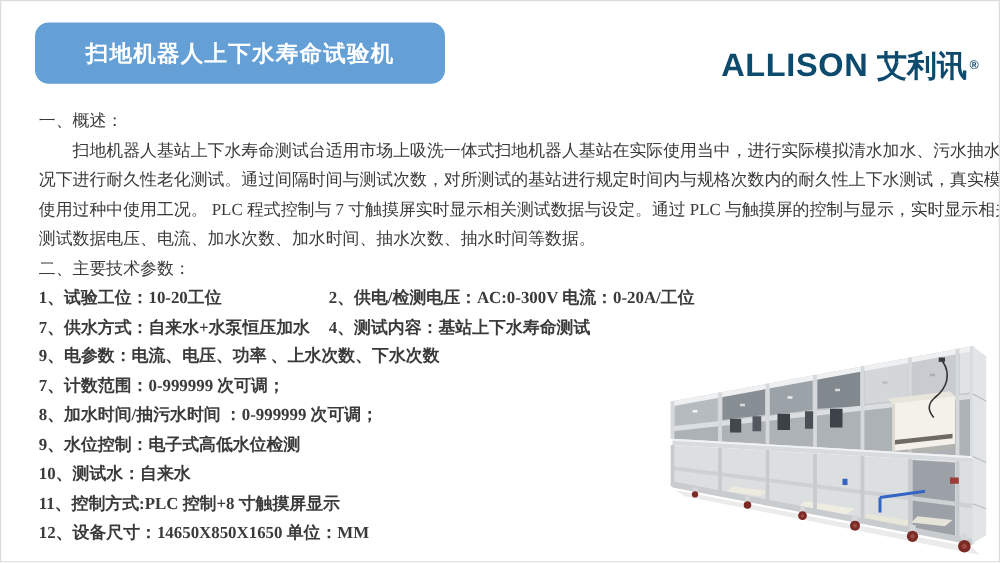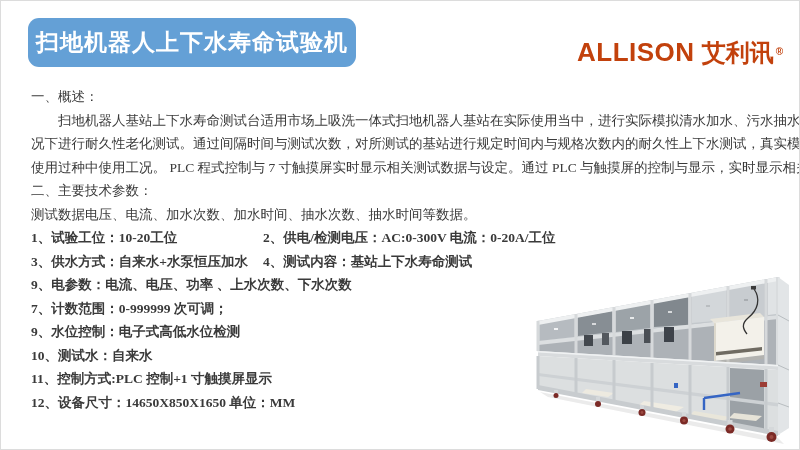--- a/index.html
+++ b/index.html
@@ -7,24 +7,24 @@
     position:relative;width:800px;height:450px;background:#ffffff;overflow:hidden;
     font-family:"Liberation Serif","DejaVu Serif",serif;color:#3a3a3a;
     border:1px solid #dcdcdc;box-sizing:border-box;
   }
   .banner{
     position:absolute;left:27px;top:17px;width:328px;height:49px;
     background:#64a0d6;border-radius:11px;
     display:flex;align-items:center;justify-content:center;
   }
   .banner .title{
-    color:#ffffff;font-size:23px;font-weight:bold;letter-spacing:1px;white-space:nowrap;
+    color:#ffffff;font-size:18px;font-weight:bold;letter-spacing:1px;white-space:nowrap;
   }
   .logo{
-    position:absolute;top:36px;right:16px;color:#c2410c;white-space:nowrap;
+    position:absolute;top:36px;right:16px;color:#0c4a6e;white-space:nowrap;
     font-family:"Liberation Sans","DejaVu Sans",sans-serif;font-weight:800;
   }
   .logo .brand{font-size:26px;letter-spacing:0.5px;}
   .logo .cn{font-size:24px;margin-left:7px;font-weight:bold;}
   .logo .reg{font-size:10px;vertical-align:super;margin-left:2px;font-weight:bold;}
   .content{
     position:absolute;left:30px;top:84px;width:745px;
     font-size:13.5px;line-height:23.5px;z-index:2;
   }
   .line{white-space:nowrap;}
@@ -47,36 +47,37 @@
 
   <div class="logo">
     <span class="brand">ALLISON</span><span class="cn">艾利讯</span><span class="reg">®</span>
   </div>
 
   <div class="content">
     <div class="line">一、概述：</div>
     <div class="line indent">扫地机器人基站上下水寿命测试台适用市场上吸洗一体式扫地机器人基站在实际使用当中，进行实际模拟清水加水、污水抽水长情</div>
     <div class="line">况下进行耐久性老化测试。通过间隔时间与测试次数，对所测试的基站进行规定时间内与规格次数内的耐久性上下水测试，真实模拟</div>
     <div class="line">使用过种中使用工况。 PLC 程式控制与 7 寸触摸屏实时显示相关测试数据与设定。通过 PLC 与触摸屏的控制与显示，实时显示相关</div>
+    <div class="line">测试数据电压、电流、加水次数、加水时间、抽水次数、抽水时间等数据。</div>
     <div class="line">二、主要技术参数：</div>
-    <div class="line">测试数据电压、电流、加水次数、加水时间、抽水次数、抽水时间等数据。</div>
 
     <div class="row">
       <span>1、试验工位：10-20工位</span>
       <span class="col2">2、供电/检测电压：AC:0-300V 电流：0-20A/工位</span>
     </div>
     <div class="row">
-      <span>3、供水方式：自来水+水泵恒压加水</span>
+      <span>7、供水方式：自来水+水泵恒压加水</span>
       <span class="col2">4、测试内容：基站上下水寿命测试</span>
     </div>
     <div class="row"><span>9、电参数：电流、电压、功率 、上水次数、下水次数</span></div>
     <div class="row"><span>7、计数范围：0-999999 次可调；</span></div>
+    <div class="row"><span>8、加水时间/抽污水时间 ：0-999999 次可调；</span></div>
     <div class="row"><span>9、水位控制：电子式高低水位检测</span></div>
     <div class="row"><span>10、测试水：自来水</span></div>
-    <div class="row"><span>11、控制方式:PLC 控制+1 寸触摸屏显示</span></div>
+    <div class="row"><span>11、控制方式:PLC 控制+8 寸触摸屏显示</span></div>
     <div class="row"><span>12、设备尺寸：14650X850X1650 单位：MM</span></div>
   </div>
 
   <div class="machine">
     <svg viewBox="0 0 272 186">
 
       <polygon points="14,129 252,175 258,181 22,134" fill="#ebebeb"></polygon>
 
       <polygon points="12,58 252,14 252,102 12,88" fill="#c3c8cc"></polygon>
       <polygon points="12,78 252,52 252,102 12,88" fill="#adb2b7"></polygon>

